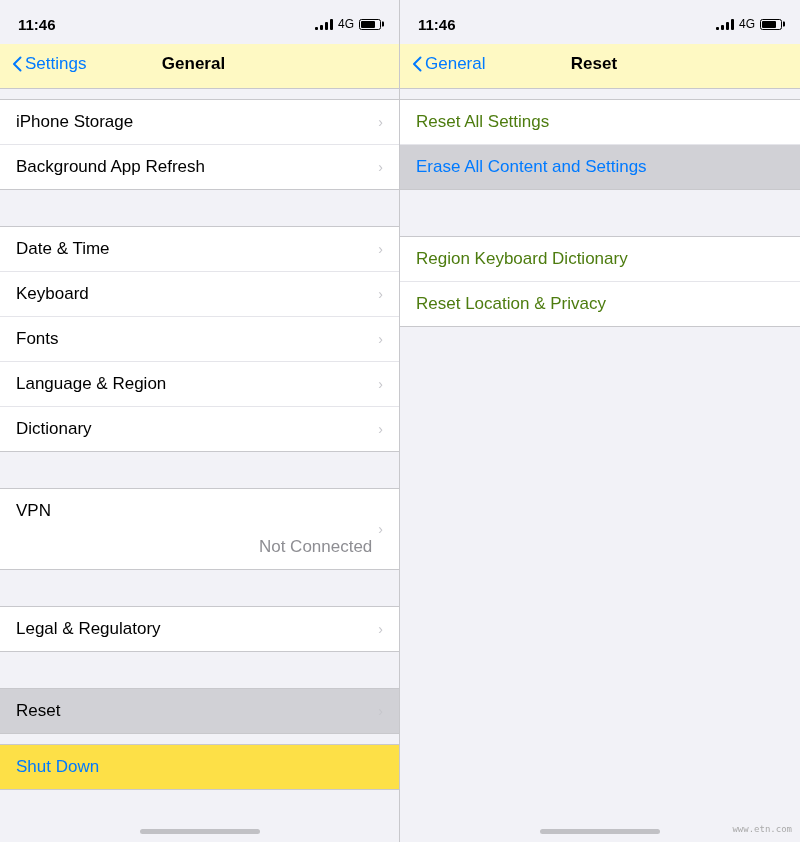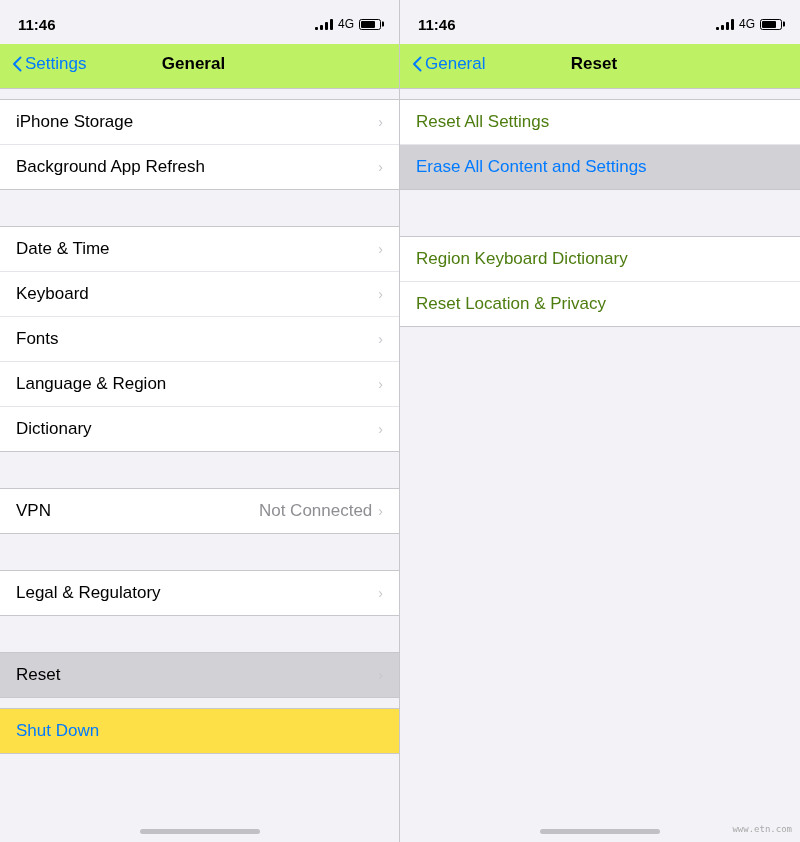--- a/index.html
+++ b/index.html
@@ -105,21 +105,21 @@
       background: #000;
       border-radius: 1px;
     }
 
     
     .nav-bar {
       display: flex;
       align-items: center;
       justify-content: center;
       padding: 4px 16px 8px 4px;
-      background: #bef264;
+      background: #fef9c3;
       position: relative;
       height: 44px;
     }
 
     .nav-back {
       position: absolute;
       left: 12px;
       display: flex;
       align-items: center;
       color: #007aff;
@@ -189,20 +189,21 @@
 
     .list-item-right {
       display: flex;
       align-items: center;
       gap: 6px;
     }
 
     .list-item-value {
       font-size: 17px;
       color: #8e8e93;
+      margin-top: 36px;
     }
 
     .chevron {
       color: #c7c7cc;
       font-size: 14px;
     }
 
     .list-item.highlighted {
       background: #d1d1d6;
     }

